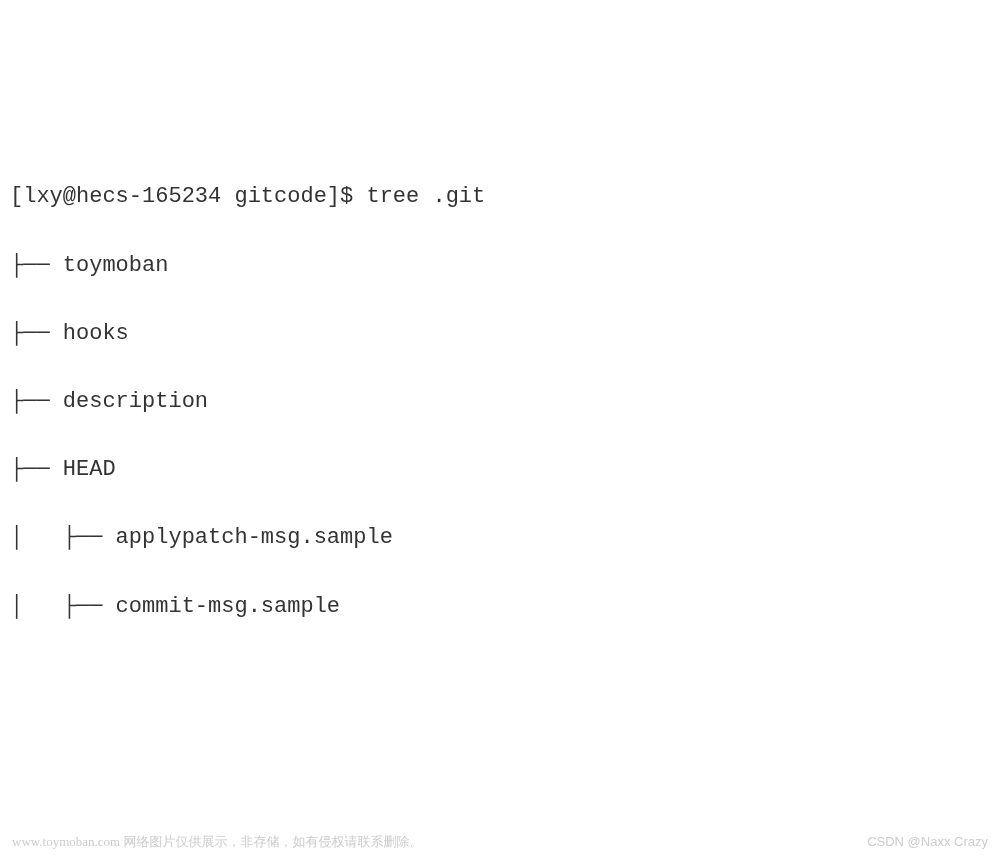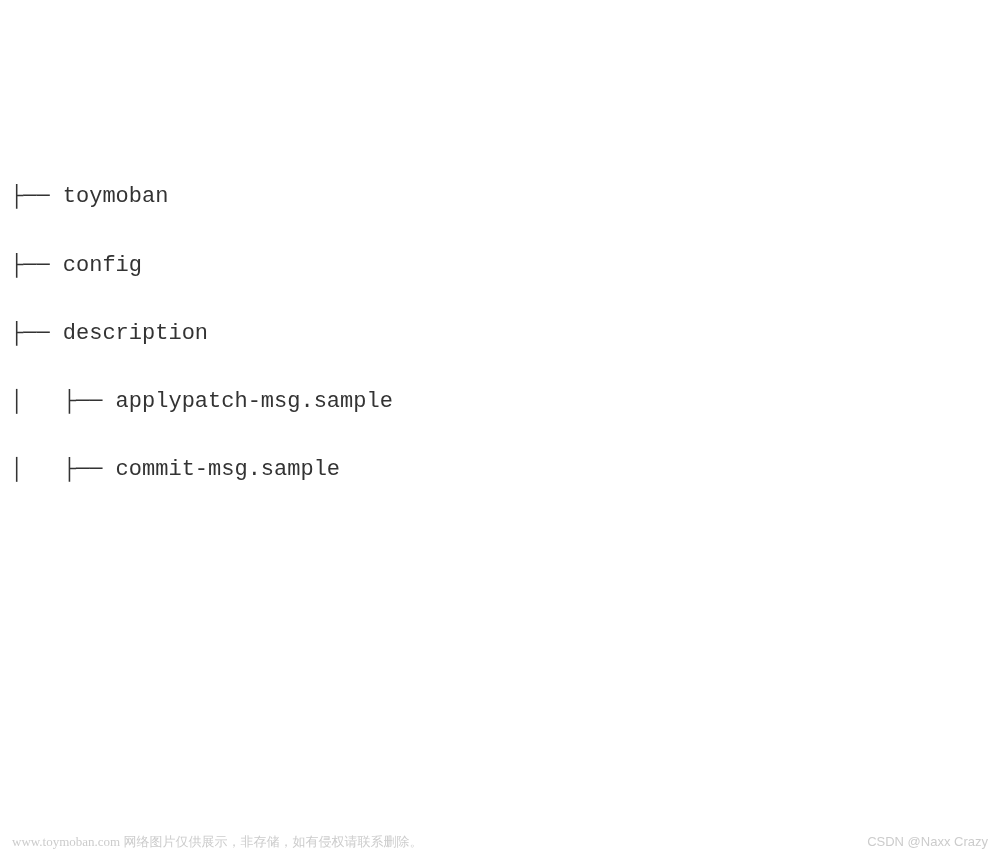--- a/index.html
+++ b/index.html
@@ -43,23 +43,25 @@
     .line {
       display: block;
     }
   </style>
 </head>
 <body>
 
 
 
 <div class="terminal">
+<span class="line">[lxy@hecs-165234 gitcode]$ tree .git</span>
 <span class="line">├── toymoban</span>
-<span class="line">├── config</span>
+<span class="line">├── hooks</span>
 <span class="line">├── description</span>
+<span class="line">├── HEAD</span>
 <span class="line">│   ├── applypatch-msg.sample</span>
 <span class="line">│   ├── commit-msg.sample</span>
 
 
 
 
 
 
 
 

